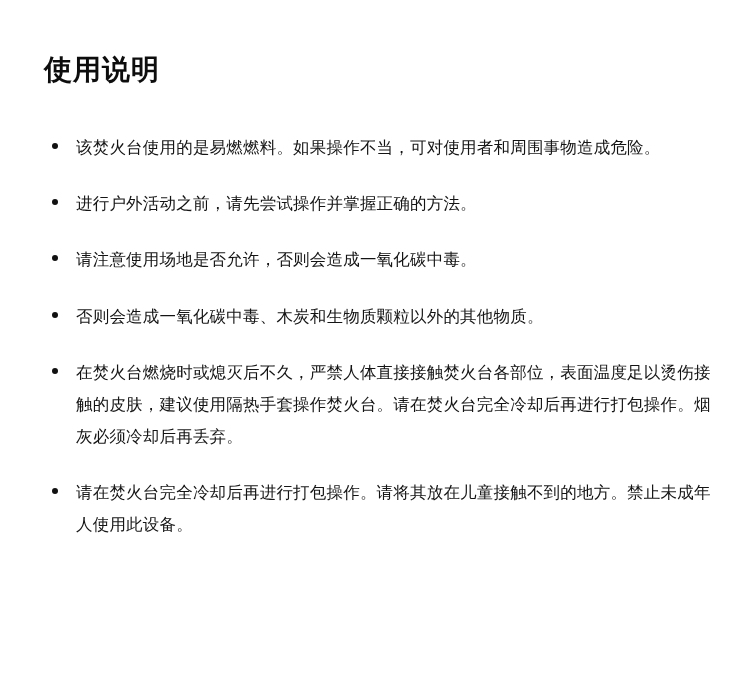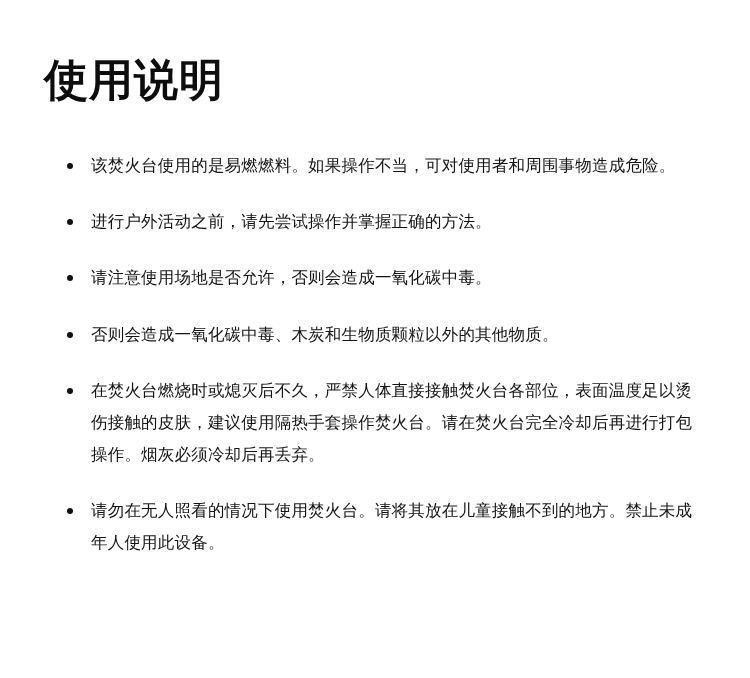--- a/index.html
+++ b/index.html
@@ -15,32 +15,31 @@
     overflow: hidden;
   }
   .page {
     width: 750px;
     height: 678px;
     box-sizing: border-box;
     padding: 52px 30px 0 44px;
     position: relative;
   }
   .doc-title {
-    font-size: 44px;
+    font-size: 28px;
     font-weight: 700;
     letter-spacing: 1px;
     line-height: 1.25;
     margin: 0 0 44px 0;
     color: #0d0d0d;
   }
   .notes {
     list-style: none;
-    margin: 15px;
+    margin: 0;
     padding: 0;
-    font-family: Liberation Mono, monospace;
   }
   .note-item {
     position: relative;
     padding-left: 32px;
     margin-bottom: 24px;
     font-size: 16.5px;
     line-height: 1.95;
     color: #141414;
     letter-spacing: 0.2px;
   }
@@ -82,16 +81,16 @@
     <li class="note-item">
       <span class="bullet"></span>
       <span class="note-text">否则会造成一氧化碳中毒、木炭和生物质颗粒以外的其他物质。</span>
     </li>
     <li class="note-item">
       <span class="bullet"></span>
       <span class="note-text">在焚火台燃烧时或熄灭后不久，严禁人体直接接触焚火台各部位，表面温度足以烫伤接触的皮肤，建议使用隔热手套操作焚火台。请在焚火台完全冷却后再进行打包操作。烟灰必须冷却后再丢弃。</span>
     </li>
     <li class="note-item">
       <span class="bullet"></span>
-      <span class="note-text">请勿在无人照看的情况下使用焚火台。请将其放在儿童接触不到的地方。禁止未成年人使用此设备。</span>
+      <span class="note-text">请在焚火台完全冷却后再进行打包操作。请将其放在儿童接触不到的地方。禁止未成年人使用此设备。</span>
     </li>
   </ul>
 </div>
 
 </body></html>

